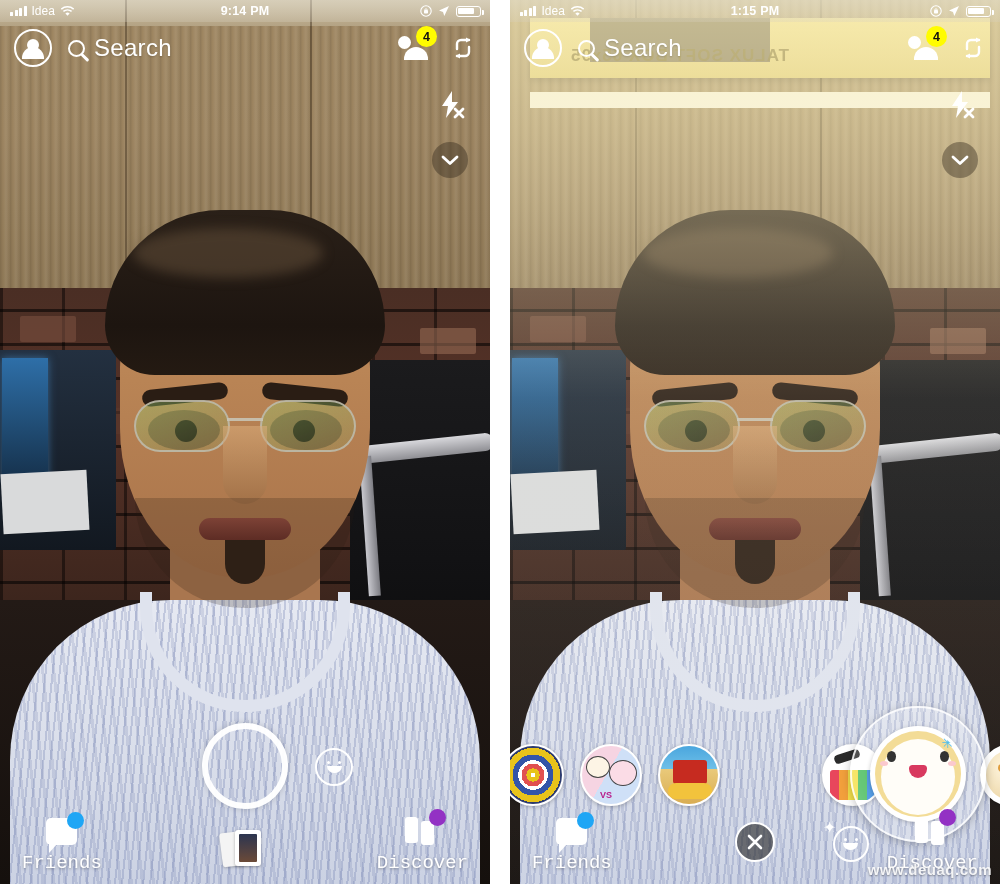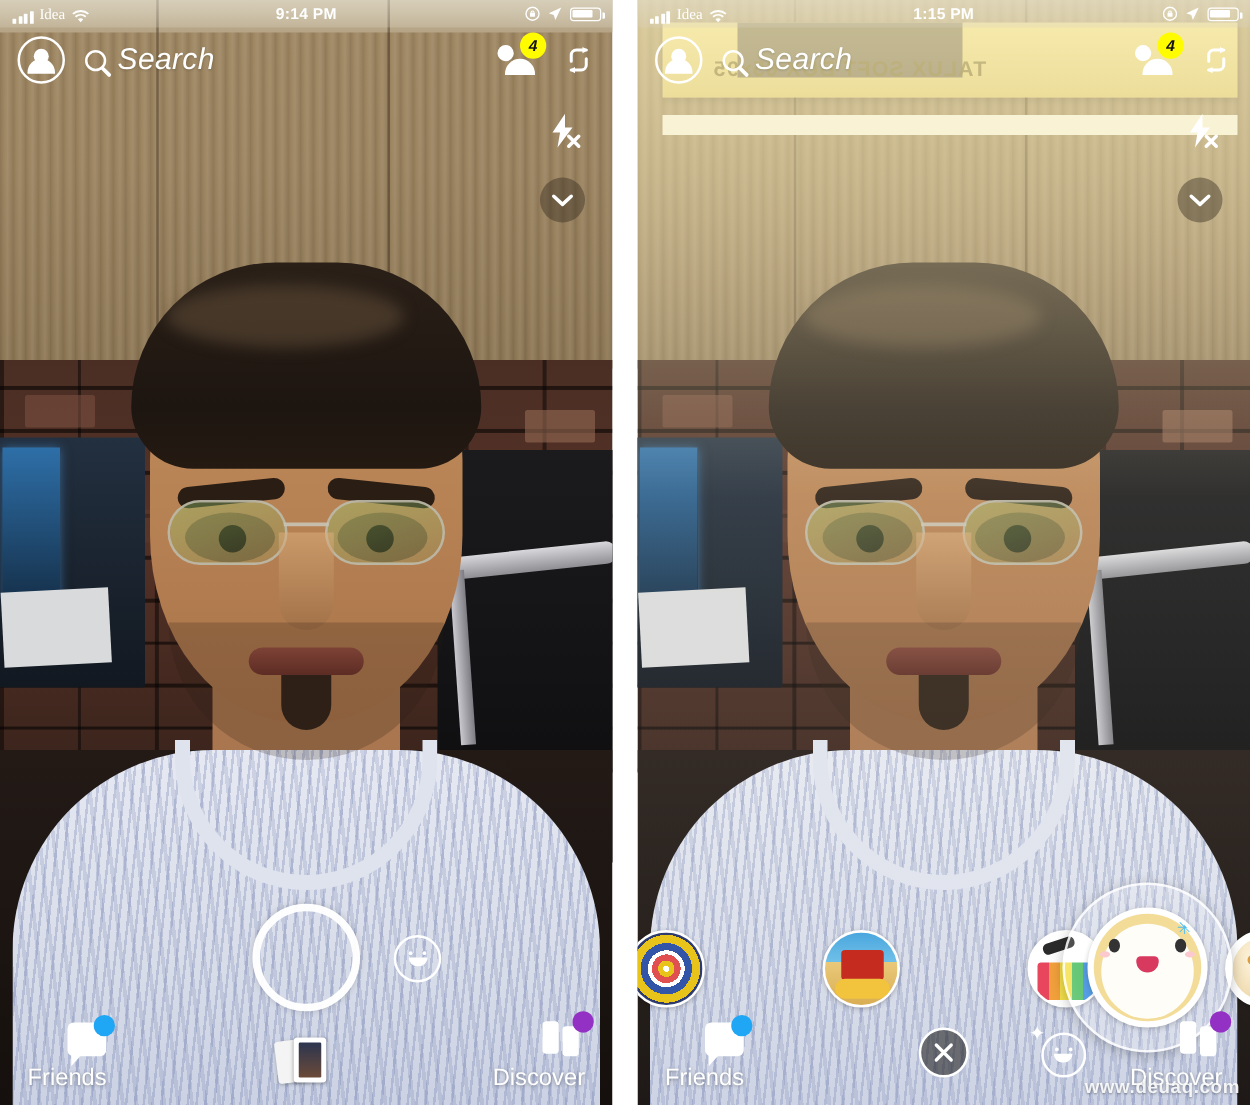--- a/index.html
+++ b/index.html
@@ -196,35 +196,35 @@
     position:absolute; left:0; right:0; top:74px; height:16px; background:#f3f1ea;
   }
 
   
   .status {
     position:absolute; left:0; right:0; top:0; height:22px;
     display:flex; align-items:center; color:#fff;
     font-size:12px; z-index:30;
     background:linear-gradient(180deg, rgba(225,220,205,.55), rgba(215,208,190,.30));
   }
-  .status .left { display:flex; align-items:flex-end; gap:5px; margin-left:10px;font-family:Liberation Serif, serif; }
+  .status .left { display:flex; align-items:center; gap:5px; margin-left:10px; }
   .status .mid { position:absolute; left:50%; transform:translateX(-50%); font-weight:600; font-size:12.5px; letter-spacing:.2px;}
   .status .right { position:absolute; right:9px; display:flex; align-items:center; gap:6px; }
   .bars { display:flex; align-items:flex-end; gap:1.5px; height:10px; }
   .bars i { display:block; width:3px; background:#fff; border-radius:.5px; }
   .bars i:nth-child(1){height:4px;} .bars i:nth-child(2){height:6px;}
   .bars i:nth-child(3){height:8px;} .bars i:nth-child(4){height:10px;}
   .carrier { font-size:12px; }
   .batt { width:25px; height:11px; border:1.3px solid #fff; border-radius:3px; position:relative; }
   .batt:after { content:""; position:absolute; right:-3.5px; top:3px; width:2px; height:5px; background:#fff; border-radius:0 1px 1px 0; }
   .batt i { position:absolute; left:1.3px; top:1.3px; bottom:1.3px; width:70%; background:#fff; border-radius:1px; }
 
   .topbar {
     position:absolute; left:0; right:0; top:22px; height:52px; z-index:30;
-    display:flex; align-items:center; padding:0 14px;font-style:italic;
+    display:flex; align-items:center; padding:0 14px;
   }
   .avatar {
     width:38px; height:38px; border-radius:50%; border:2.2px solid #fff;
     display:flex; align-items:center; justify-content:center; position:relative; flex:0 0 auto;
   }
   .avatar .head { width:12px; height:12px; border-radius:50%; background:#fff; position:absolute; top:8px; }
   .avatar .body { width:22px; height:12px; border-radius:11px 11px 0 0; background:#fff; position:absolute; bottom:6px; }
   .searchwrap { display:flex; align-items:center; gap:9px; margin-left:16px; }
   .mag { width:17px; height:17px; border:2.4px solid #fff; border-radius:50%; position:relative; }
   .mag:after { content:""; position:absolute; right:-7px; bottom:-4px; width:10px; height:2.6px; background:#fff; border-radius:2px; transform:rotate(45deg); }
@@ -257,21 +257,21 @@
   .lensbtn {
     position:absolute; left:50%; margin-left:70px; bottom:98px;
     width:38px; height:38px; border-radius:50%; border:2.6px solid #fff;
     display:flex; align-items:center; justify-content:center;
   }
   .smiley { position:relative; width:24px; height:24px; }
   .smiley .e { position:absolute; top:6px; width:3.4px; height:3.4px; border-radius:50%; background:#fff; }
   .smiley .e.l { left:5px; } .smiley .e.r { right:5px; }
   .smiley .m { position:absolute; left:4.5px; bottom:6px; width:15px; height:7px; border-radius:0 0 9px 9px; background:#fff; }
 
-  .navbtn { position:absolute; bottom:10px; display:flex; flex-direction:column; align-items:flex-end; gap:7px; }
+  .navbtn { position:absolute; bottom:10px; display:flex; flex-direction:column; align-items:center; gap:7px;font-family:Liberation Mono, monospace; }
   .navbtn.friends { left:22px; }
   .navbtn.discover { right:22px; }
   .navlabel { color:#fff; font-size:19px; text-shadow:0 1px 3px rgba(0,0,0,.35); }
   .chatbubble {
     position:relative; width:31px; height:27px; background:#fff; border-radius:5px;
   }
   .chatbubble:after {
     content:""; position:absolute; left:3px; bottom:-8px; border-left:8px solid #fff;
     border-bottom:9px solid transparent; border-right:0 solid transparent;
   }
@@ -663,20 +663,27 @@
     <div class="chevbtn">
       <svg width="18" height="12" viewBox="0 0 18 12">
           <path d="M2 3 L9 9.5 L16 3" stroke="#fff" stroke-width="2.8" fill="none" stroke-linecap="round" stroke-linejoin="round"></path>
         </svg>
     </div>
 
     <div class="carousel">
       <div class="lensitem" style="left:-8px;">
         <span class="art art-target"></span>
       </div>
+      <div class="lensitem" style="left:70px;">
+        <span class="art art-pig">
+            <span class="p1"></span>
+            <span class="p2"></span>
+            <span class="vs">VS</span>
+          </span>
+      </div>
       <div class="lensitem" style="left:148px;">
         <span class="art art-chest">
             <span class="box"></span>
             <span class="gold"></span>
           </span>
       </div>
       <div class="lensitem" style="left:312px;">
         <span class="art art-rainbow">
             <span class="rb"></span>
             <span class="brush"></span>

